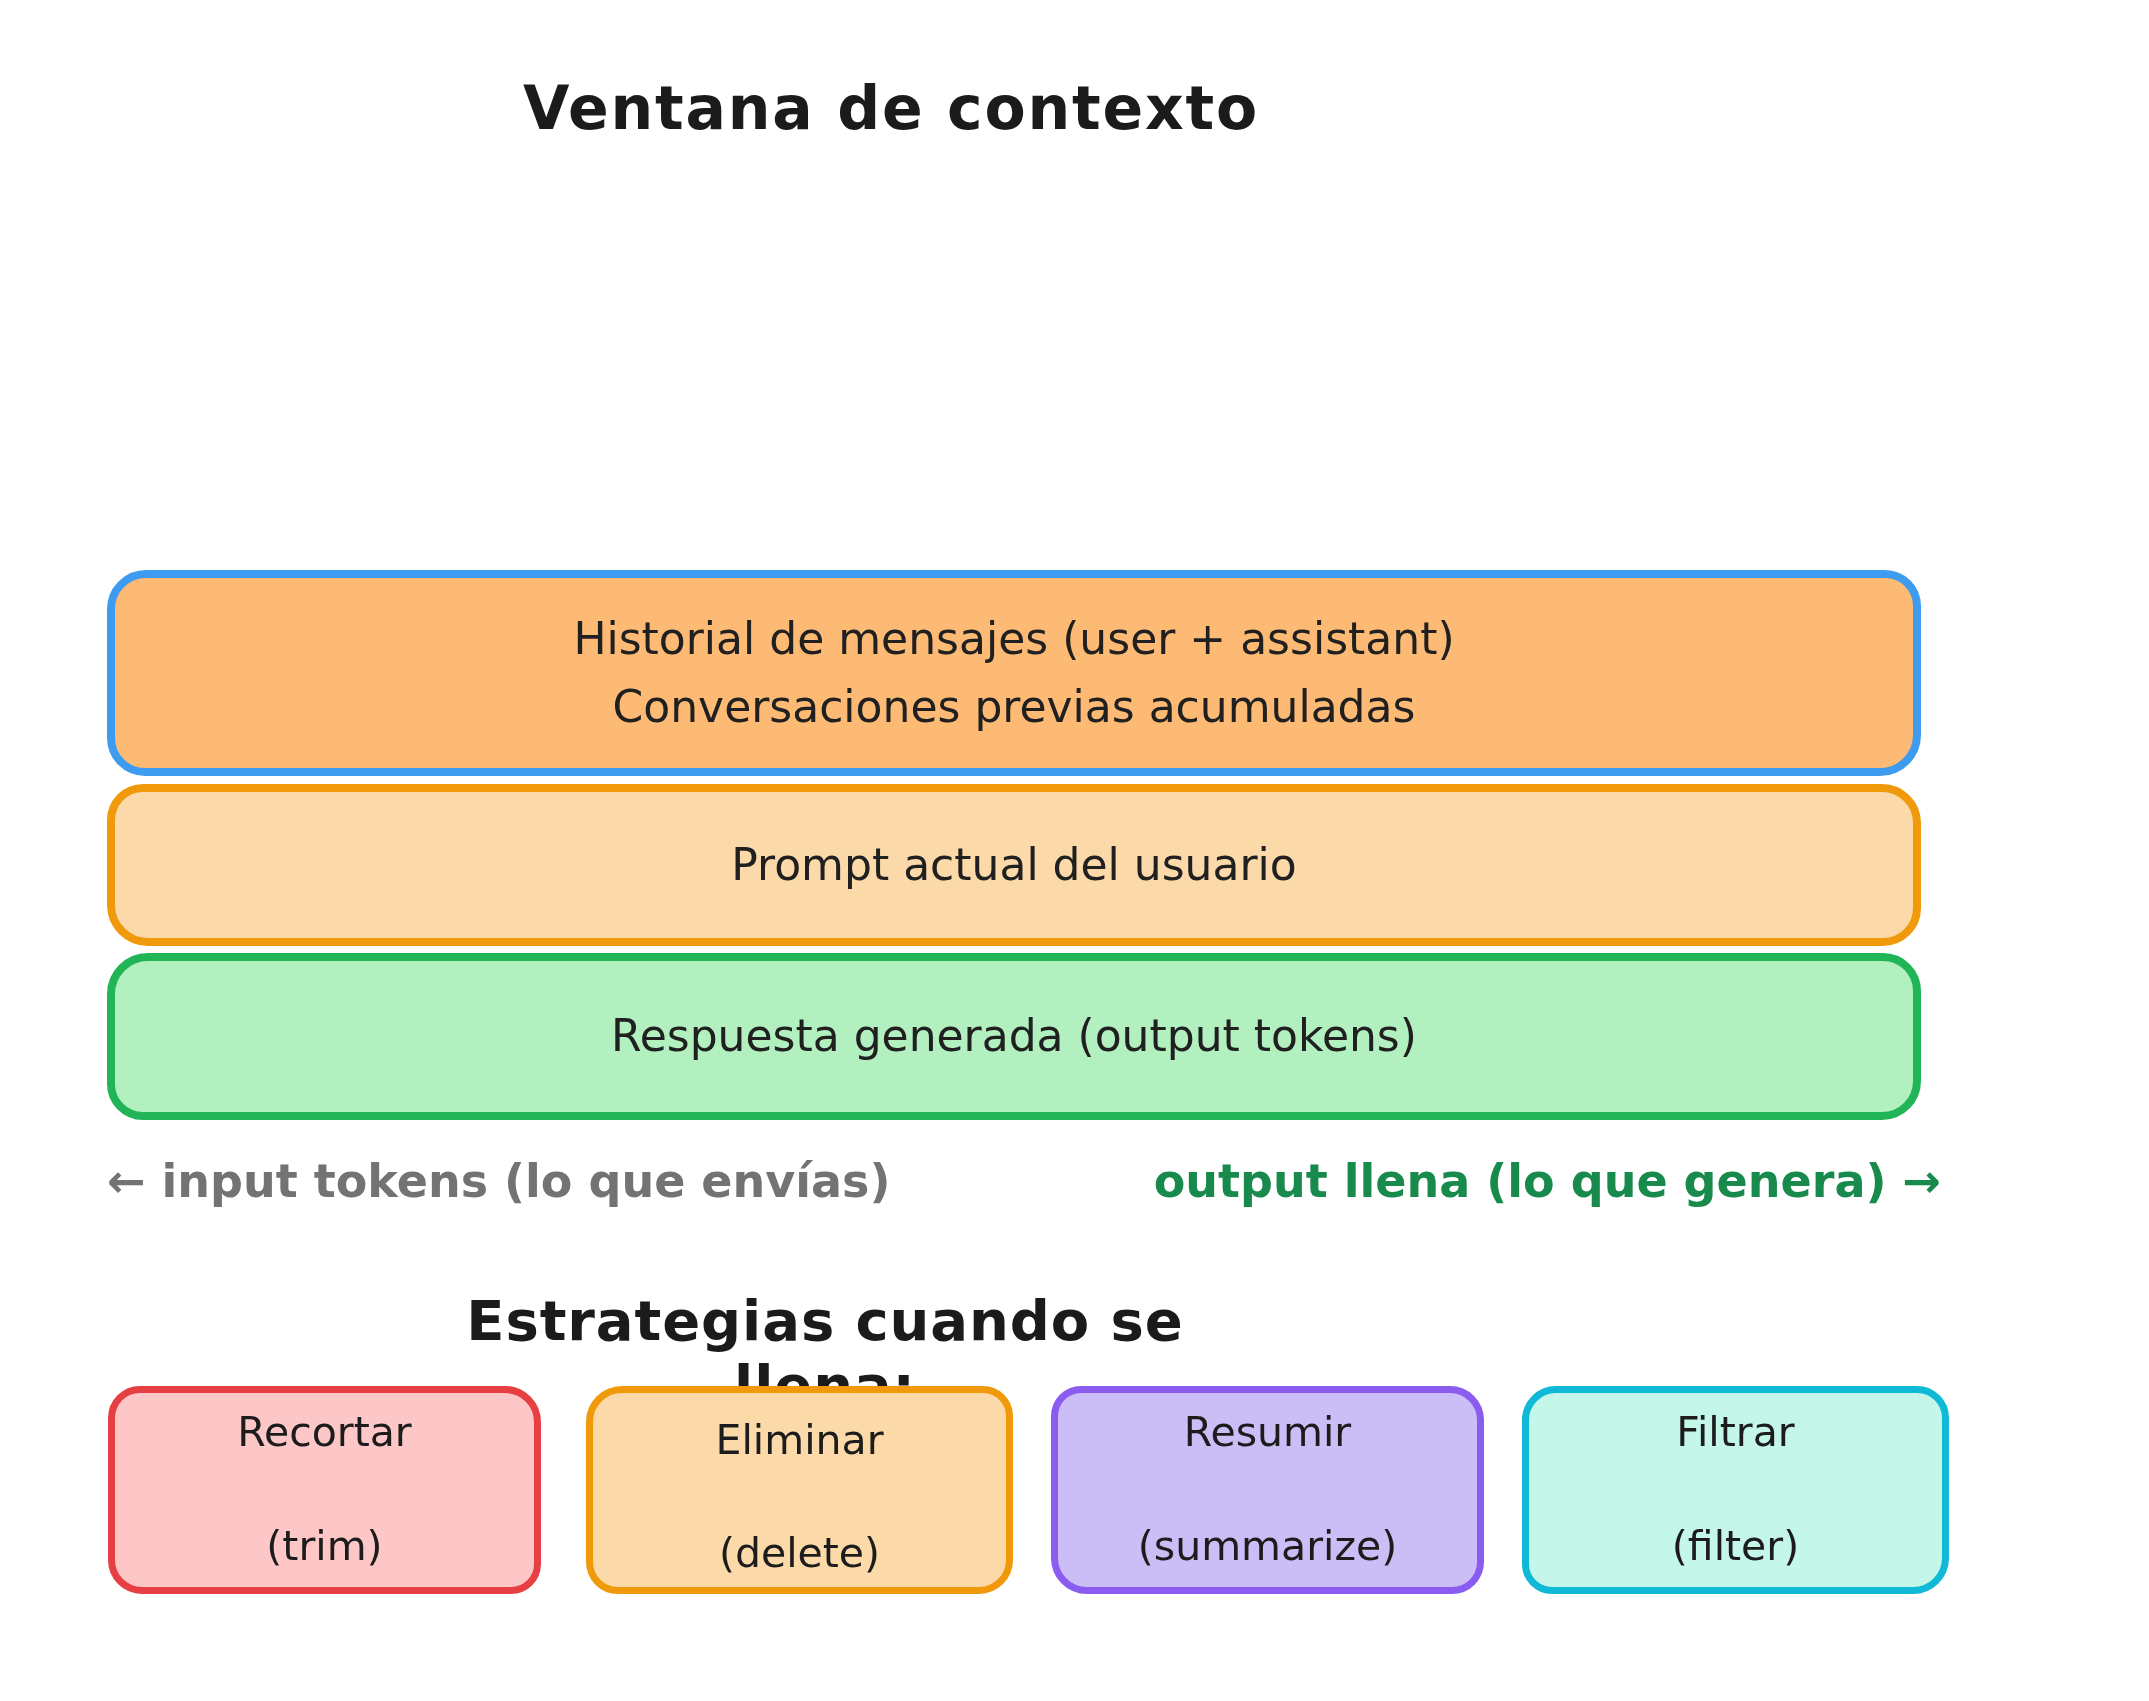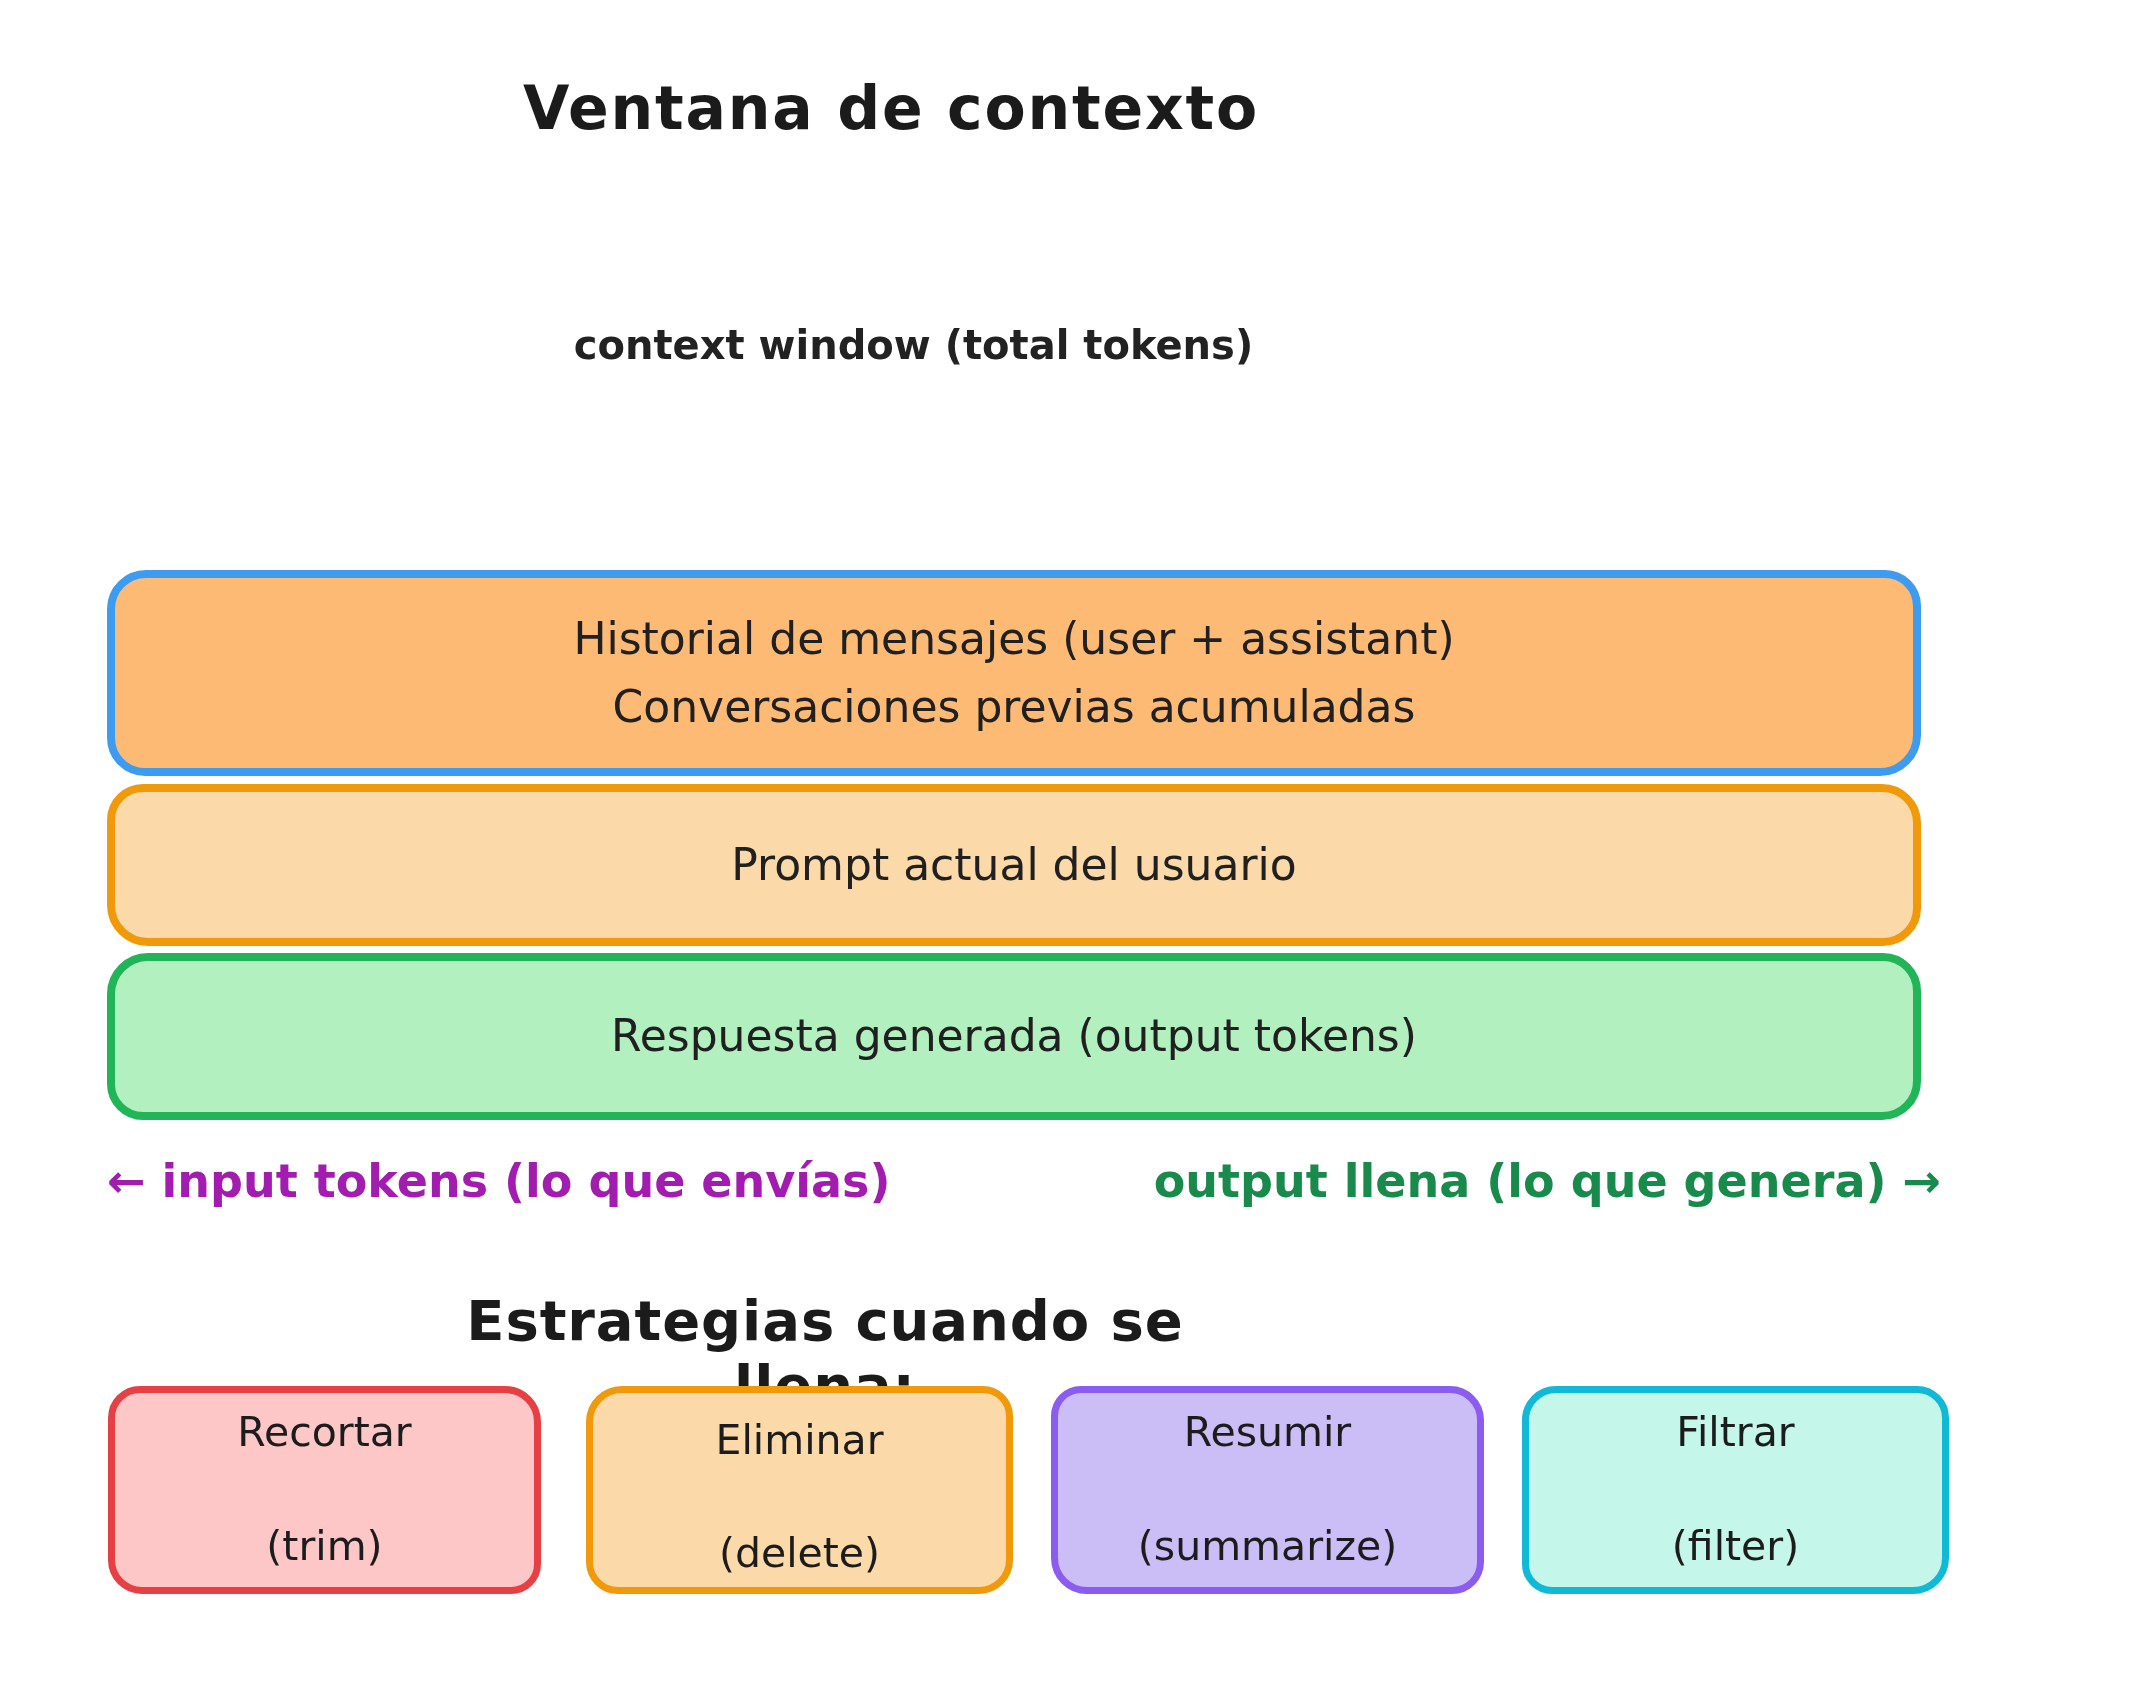--- a/index.html
+++ b/index.html
@@ -99,37 +99,36 @@
   .strategy-4 { left: 1522px; width: 427px; border-radius: 34px 32px 36px 30px; }
 </style>
 </head>
 <body>
 
 <div id="screen">
 
   <div class="title">Ventana de contexto</div>
 
 
-  <div class="ctx-label">context window (total tokens)</div>
 
 
   <div class="seg seg-history" style="background-color: #fdba74; border-color: rgb(62, 156, 240);">
     <span>Historial de mensajes (user + assistant)</span>
     <span>Conversaciones previas acumuladas</span>
   </div>
 
   <div class="seg seg-prompt" style="background-color: rgb(252, 217, 168); border-color: rgb(240, 153, 11);">
     <span>Prompt actual del usuario</span>
   </div>
 
   <div class="seg seg-response" style="background-color: rgb(178, 240, 192); border-color: rgb(34, 181, 88);">
     <span>Respuesta generada (output tokens)</span>
   </div>
 
-  <div class="token-label input" style="color: #a21caf; text-align: right;">← input tokens (lo que envías)</div>
+  <div class="token-label input" style="color: #737373; text-align: right;">← input tokens (lo que envías)</div>
 
   <div class="token-label output" style="color: rgb(23, 138, 76);">output llena (lo que genera) →</div>
 
   <div class="strategies-heading">Estrategias cuando se llena:</div>
 
   <div class="strategy strategy-1" style="background-color: rgb(254, 199, 199); border-color: rgb(230, 64, 69);">
     <span>Recortar</span>
     <span>(trim)</span>
   </div>
 

